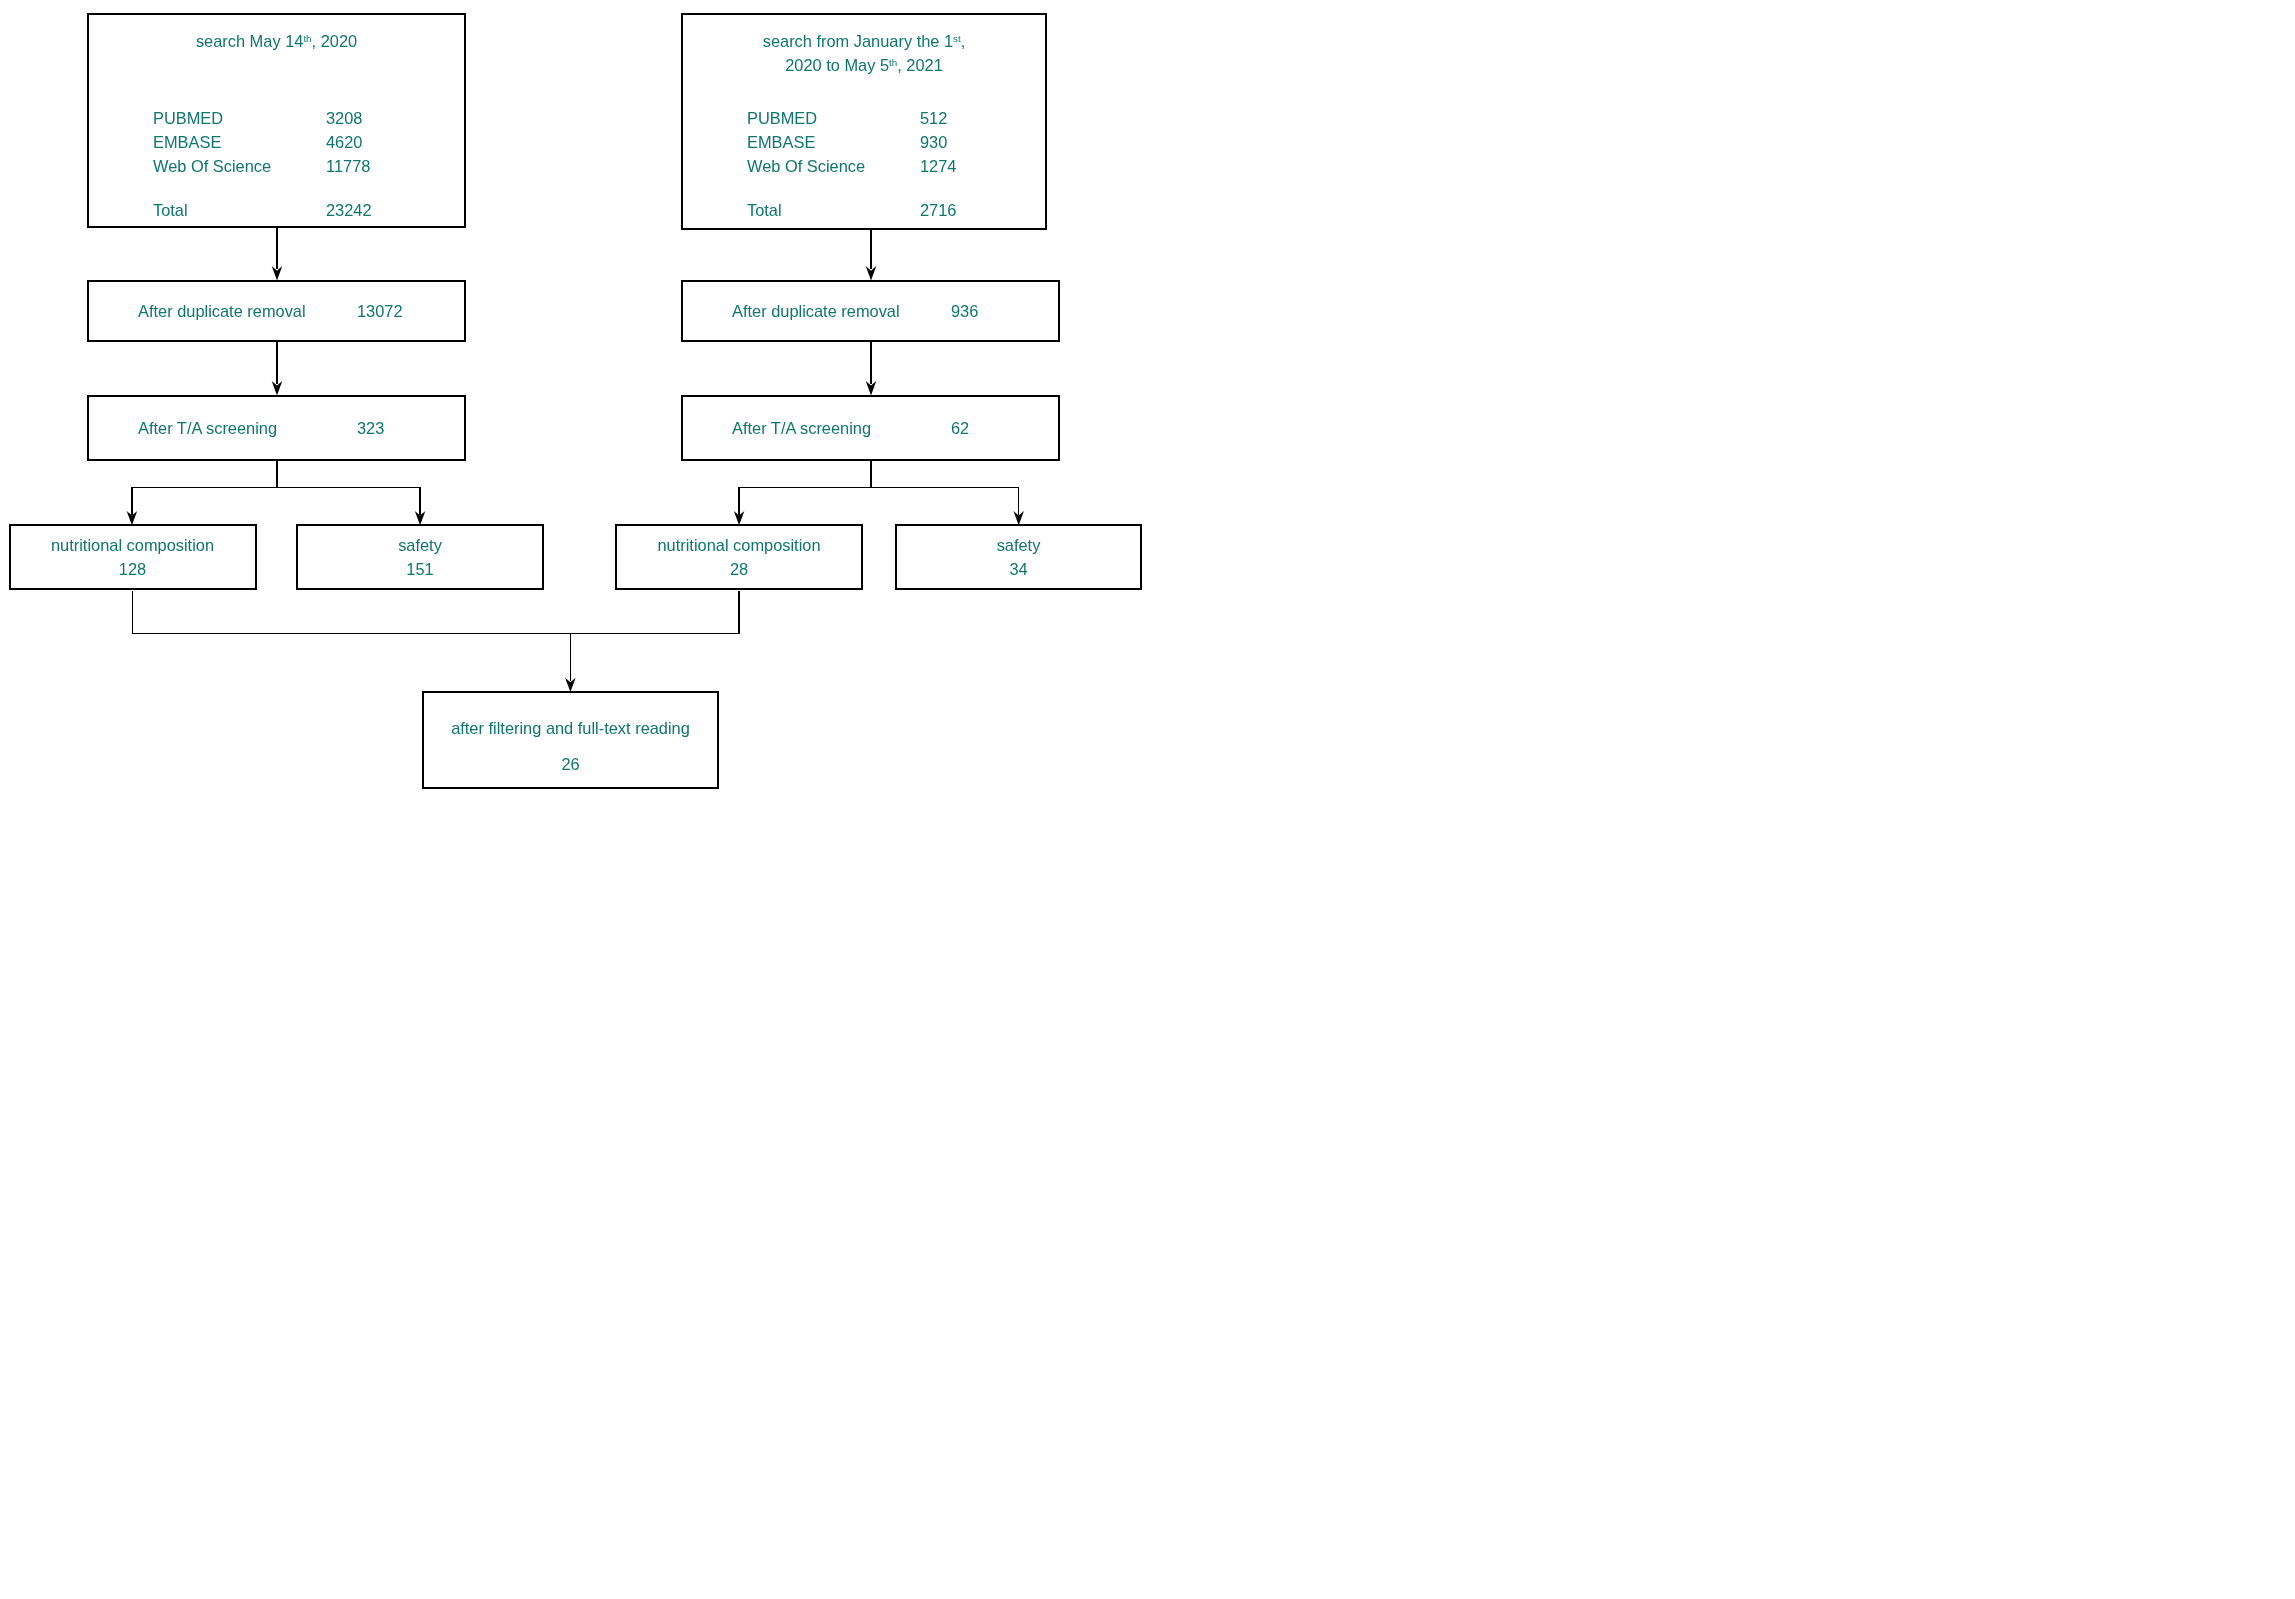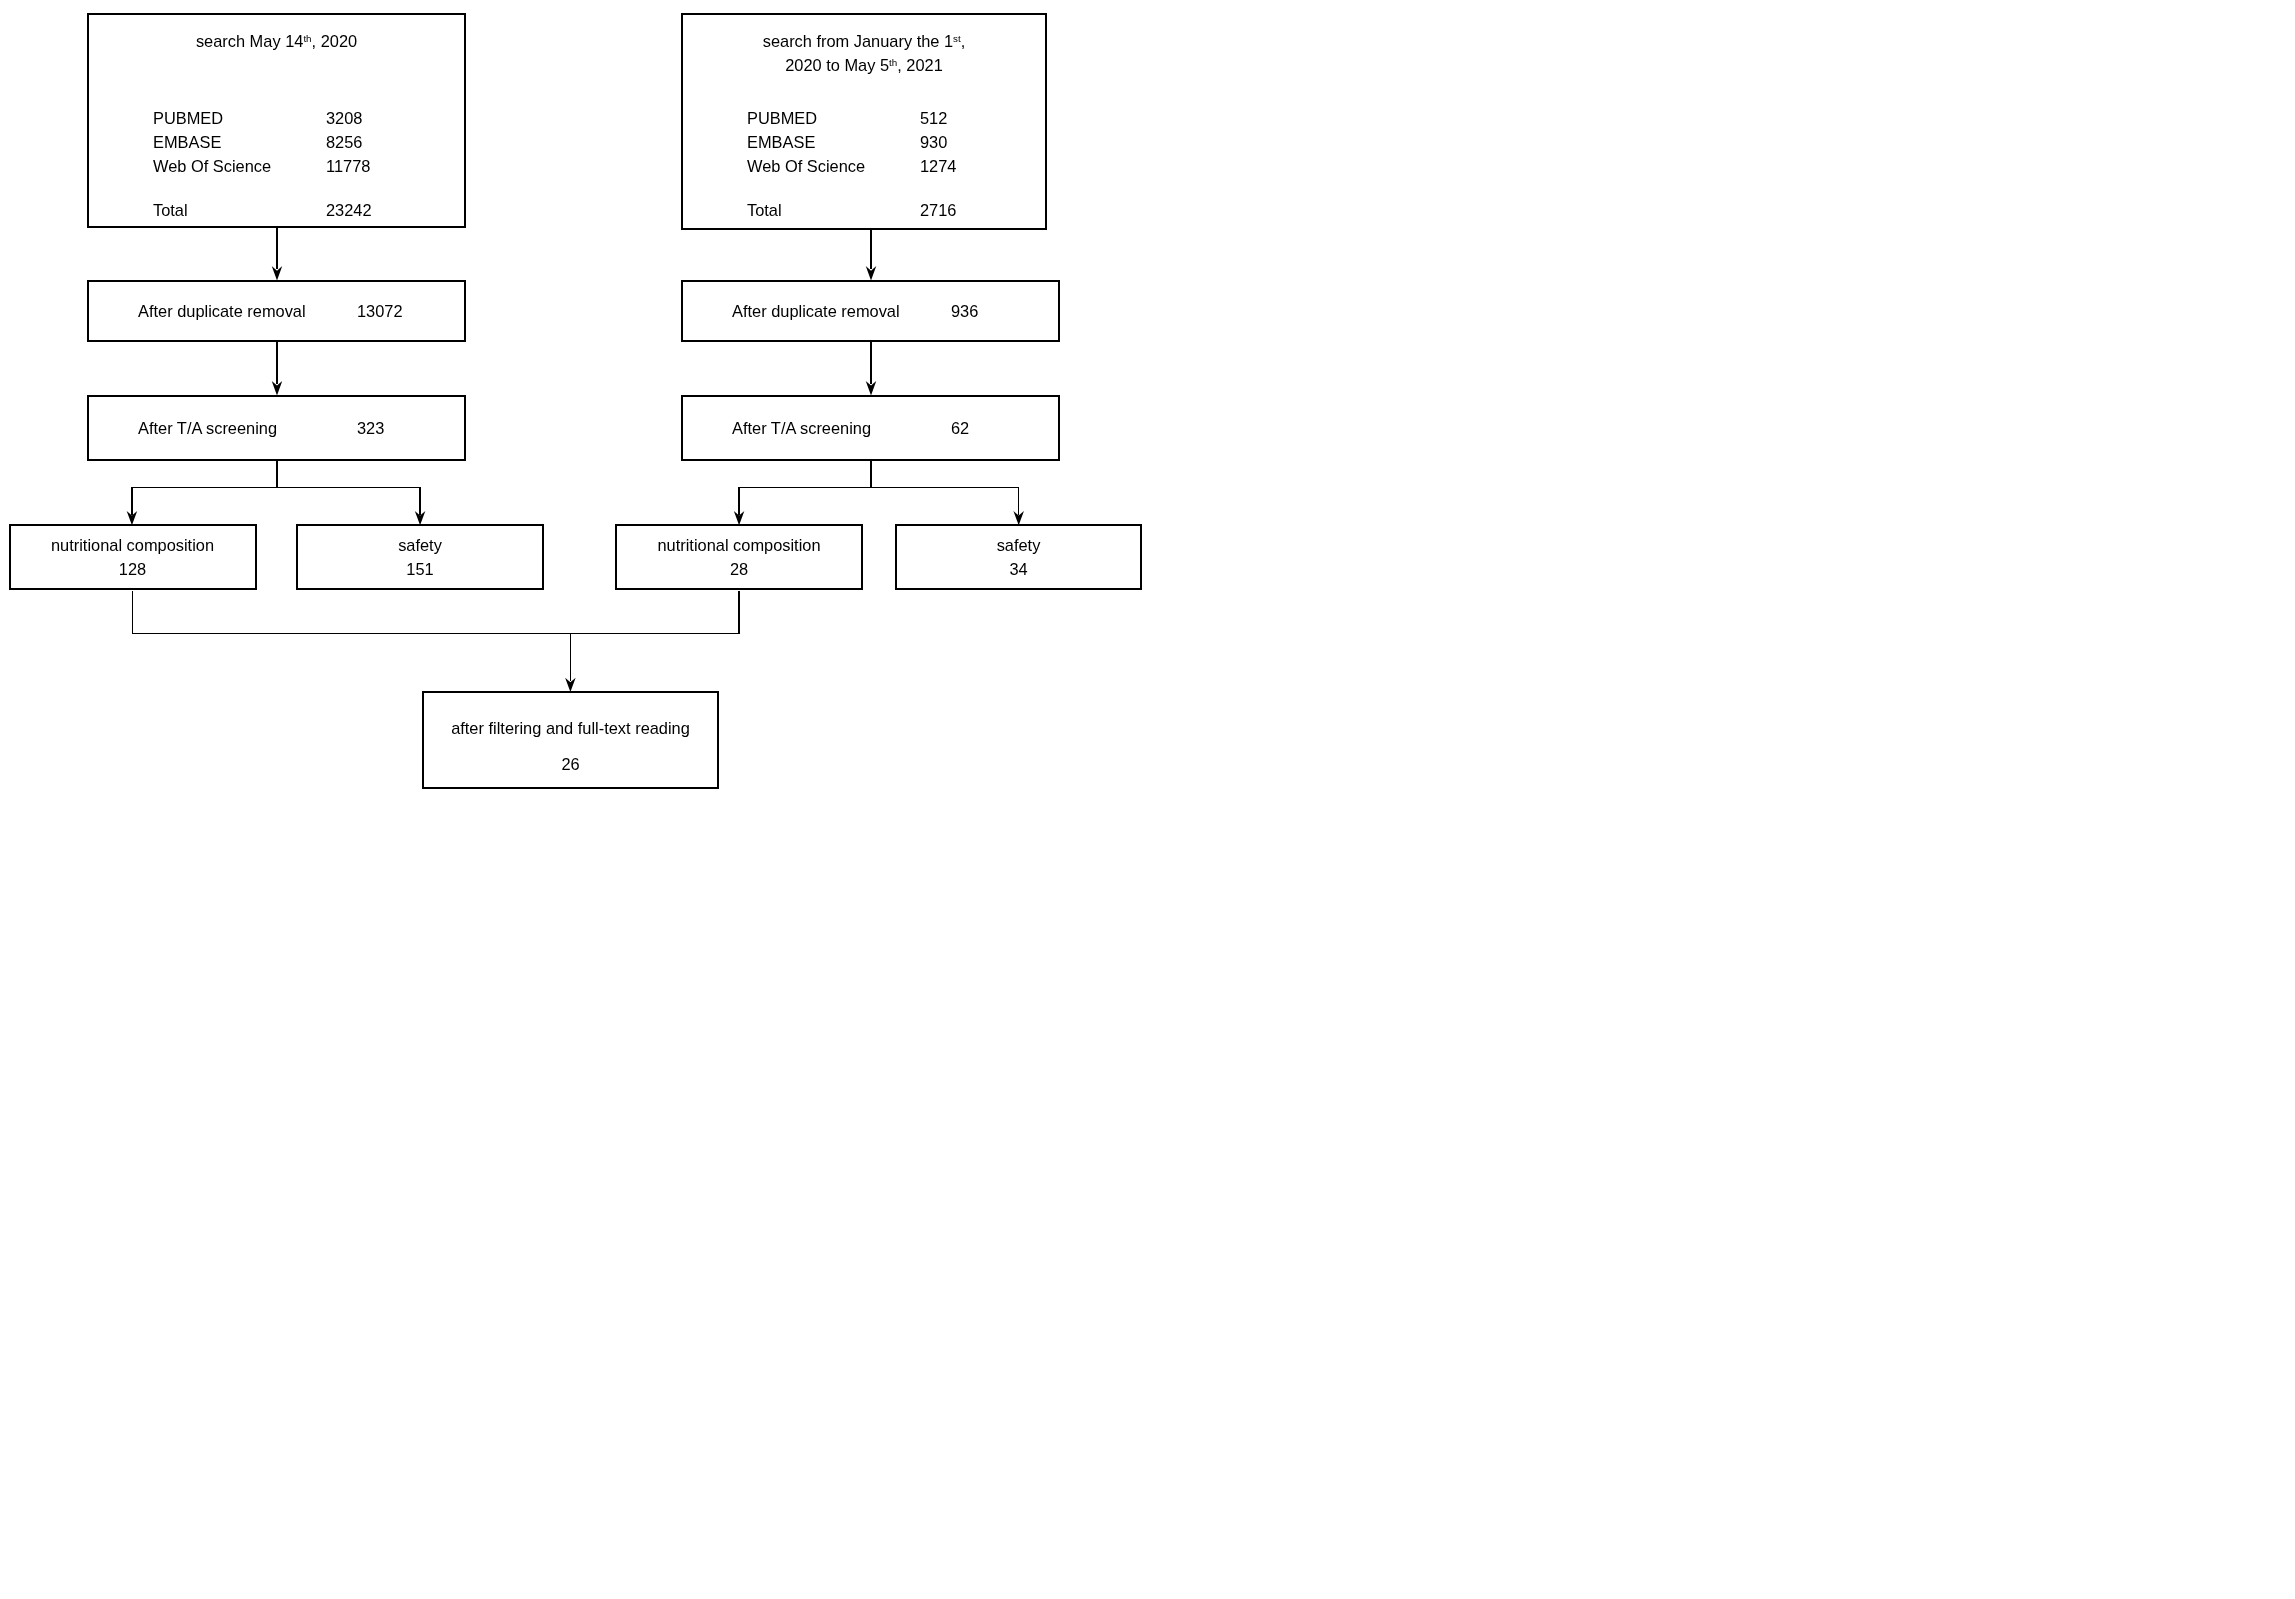--- a/index.html
+++ b/index.html
@@ -6,21 +6,21 @@
     margin: 0;
     padding: 0;
     background: #ffffff;
   }
   .canvas {
     position: relative;
     width: 1148px;
     height: 800px;
     background: #ffffff;
     font-family: "Liberation Sans", sans-serif;
-    color: #000000;
+    color: #0f766e;
     font-size: 16.4px;
     line-height: 24px;
   }
   .connectors {
     position: absolute;
     left: 0;
     top: 0;
     width: 1148px;
     height: 800px;
   }
@@ -126,21 +126,21 @@
     <div class="search-title">
       <span>search May 14</span><span class="sup">th</span><span>, 2020</span>
     </div>
     <div class="db-rows">
       <div class="db-row">
         <span class="db-label">PUBMED</span>
         <span class="db-value">3208</span>
       </div>
       <div class="db-row">
         <span class="db-label">EMBASE</span>
-        <span class="db-value">8256</span>
+        <span class="db-value">4620</span>
       </div>
       <div class="db-row">
         <span class="db-label">Web Of Science</span>
         <span class="db-value">11778</span>
       </div>
     </div>
     <div class="total-row db-row">
       <span class="db-label">Total</span>
       <span class="db-value">23242</span>
     </div>

